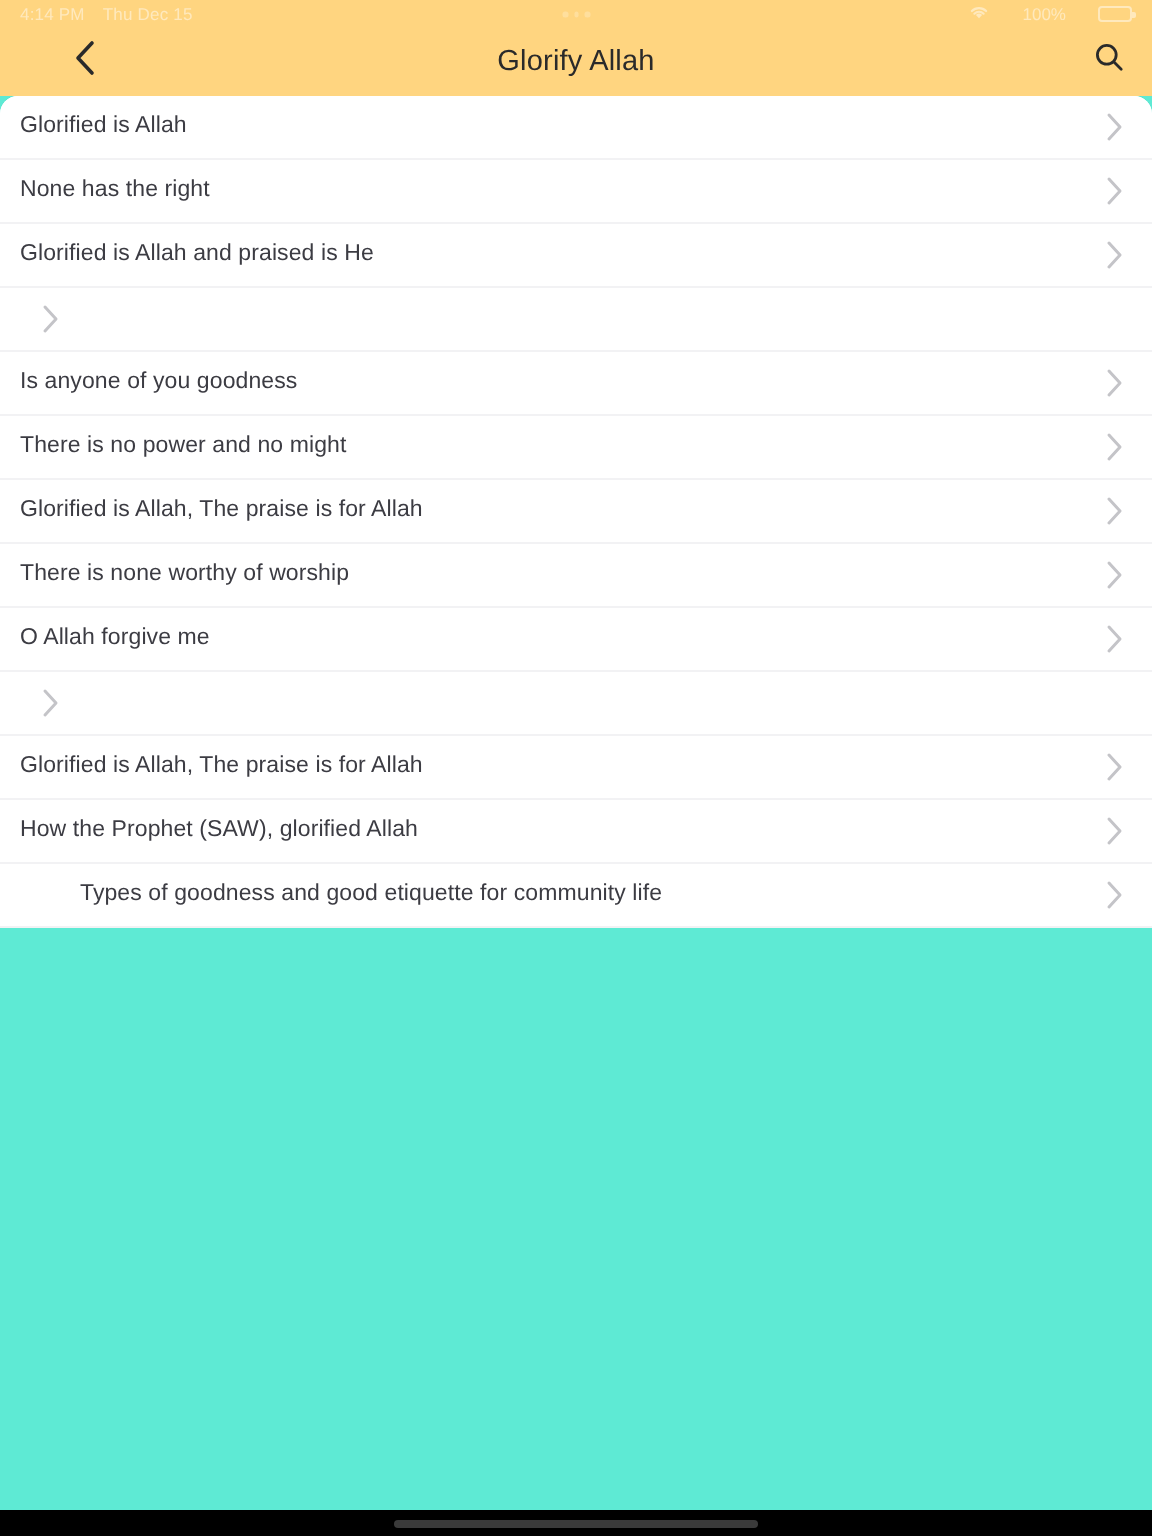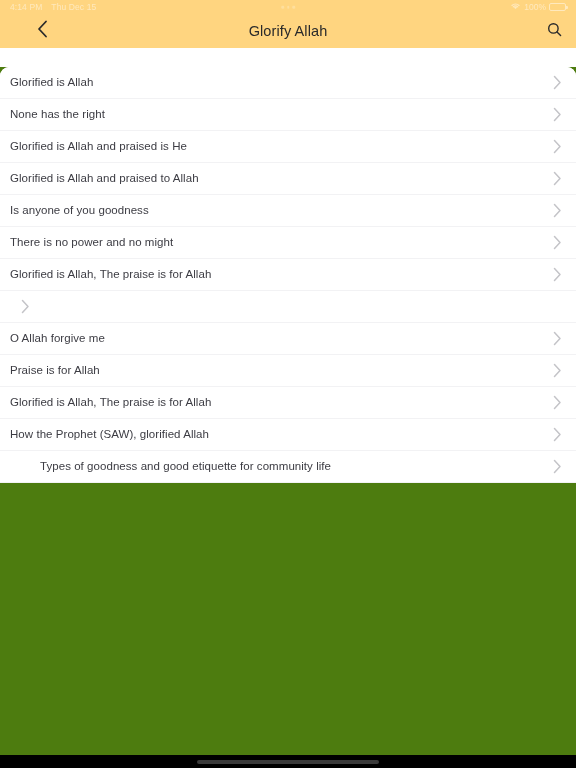--- a/index.html
+++ b/index.html
@@ -55,21 +55,21 @@
   .status-center .dot {
     width: 2.5px;
     height: 2.5px;
     border-radius: 50%;
     background: #ffdf9d;
   }
   .status-right {
     margin-left: auto;
     display: flex;
     align-items: center;
-    gap: 3px;
+    gap: 16px;
     font-size: 8.5px;
     color: #ffe9bd;
     line-height: 1;
   }
   .wifi-icon { display: block; }
   .battery-icon {
     width: 17px;
     height: 8px;
     border: 1px solid #ffe9bd;
     border-radius: 2px;
@@ -129,24 +129,23 @@
     display: flex;
     align-items: center;
     justify-content: center;
     cursor: pointer;
     z-index: 2;
   }
 
   
   .list-wrap {
     flex: 1 1 auto;
-    background: #4d7c0f;
+    background: #5eead4;
     overflow: hidden;
     position: relative;
-    margin-top: 19px;
   }
   .list-card {
     background: #ffffff;
     border-top-left-radius: 9px;
     border-top-right-radius: 9px;
     overflow: hidden;
     position: relative;
     box-shadow: 0 -0.5px 0 rgba(0,0,0,0.03);
   }
   .list-row {
@@ -267,21 +266,20 @@
   </div>
         <div class="list-row">
     <span class="list-row-label">Glorified is Allah and praised is He</span>
     <span class="list-row-chevron">
       <svg width="9" height="15" viewBox="0 0 9 15" aria-hidden="true">
         <path d="M1.5 1.5 7 7.5l-5.5 6" stroke="#c4c4c8" stroke-width="1.5" fill="none" stroke-linecap="round" stroke-linejoin="round"></path>
       </svg>
     </span>
   </div>
         <div class="list-row">
-    <span class="list-row-label">Glorified is Allah and praised to Allah</span>
     <span class="list-row-chevron">
       <svg width="9" height="15" viewBox="0 0 9 15" aria-hidden="true">
         <path d="M1.5 1.5 7 7.5l-5.5 6" stroke="#c4c4c8" stroke-width="1.5" fill="none" stroke-linecap="round" stroke-linejoin="round"></path>
       </svg>
     </span>
   </div>
         <div class="list-row">
     <span class="list-row-label">Is anyone of you goodness</span>
     <span class="list-row-chevron">
       <svg width="9" height="15" viewBox="0 0 9 15" aria-hidden="true">
@@ -299,36 +297,36 @@
   </div>
         <div class="list-row">
     <span class="list-row-label">Glorified is Allah, The praise is for Allah</span>
     <span class="list-row-chevron">
       <svg width="9" height="15" viewBox="0 0 9 15" aria-hidden="true">
         <path d="M1.5 1.5 7 7.5l-5.5 6" stroke="#c4c4c8" stroke-width="1.5" fill="none" stroke-linecap="round" stroke-linejoin="round"></path>
       </svg>
     </span>
   </div>
         <div class="list-row">
+    <span class="list-row-label">There is none worthy of worship</span>
     <span class="list-row-chevron">
       <svg width="9" height="15" viewBox="0 0 9 15" aria-hidden="true">
         <path d="M1.5 1.5 7 7.5l-5.5 6" stroke="#c4c4c8" stroke-width="1.5" fill="none" stroke-linecap="round" stroke-linejoin="round"></path>
       </svg>
     </span>
   </div>
         <div class="list-row">
     <span class="list-row-label">O Allah forgive me</span>
     <span class="list-row-chevron">
       <svg width="9" height="15" viewBox="0 0 9 15" aria-hidden="true">
         <path d="M1.5 1.5 7 7.5l-5.5 6" stroke="#c4c4c8" stroke-width="1.5" fill="none" stroke-linecap="round" stroke-linejoin="round"></path>
       </svg>
     </span>
   </div>
         <div class="list-row">
-    <span class="list-row-label">Praise is for Allah</span>
     <span class="list-row-chevron">
       <svg width="9" height="15" viewBox="0 0 9 15" aria-hidden="true">
         <path d="M1.5 1.5 7 7.5l-5.5 6" stroke="#c4c4c8" stroke-width="1.5" fill="none" stroke-linecap="round" stroke-linejoin="round"></path>
       </svg>
     </span>
   </div>
         <div class="list-row">
     <span class="list-row-label">Glorified is Allah, The praise is for Allah</span>
     <span class="list-row-chevron">
       <svg width="9" height="15" viewBox="0 0 9 15" aria-hidden="true">

